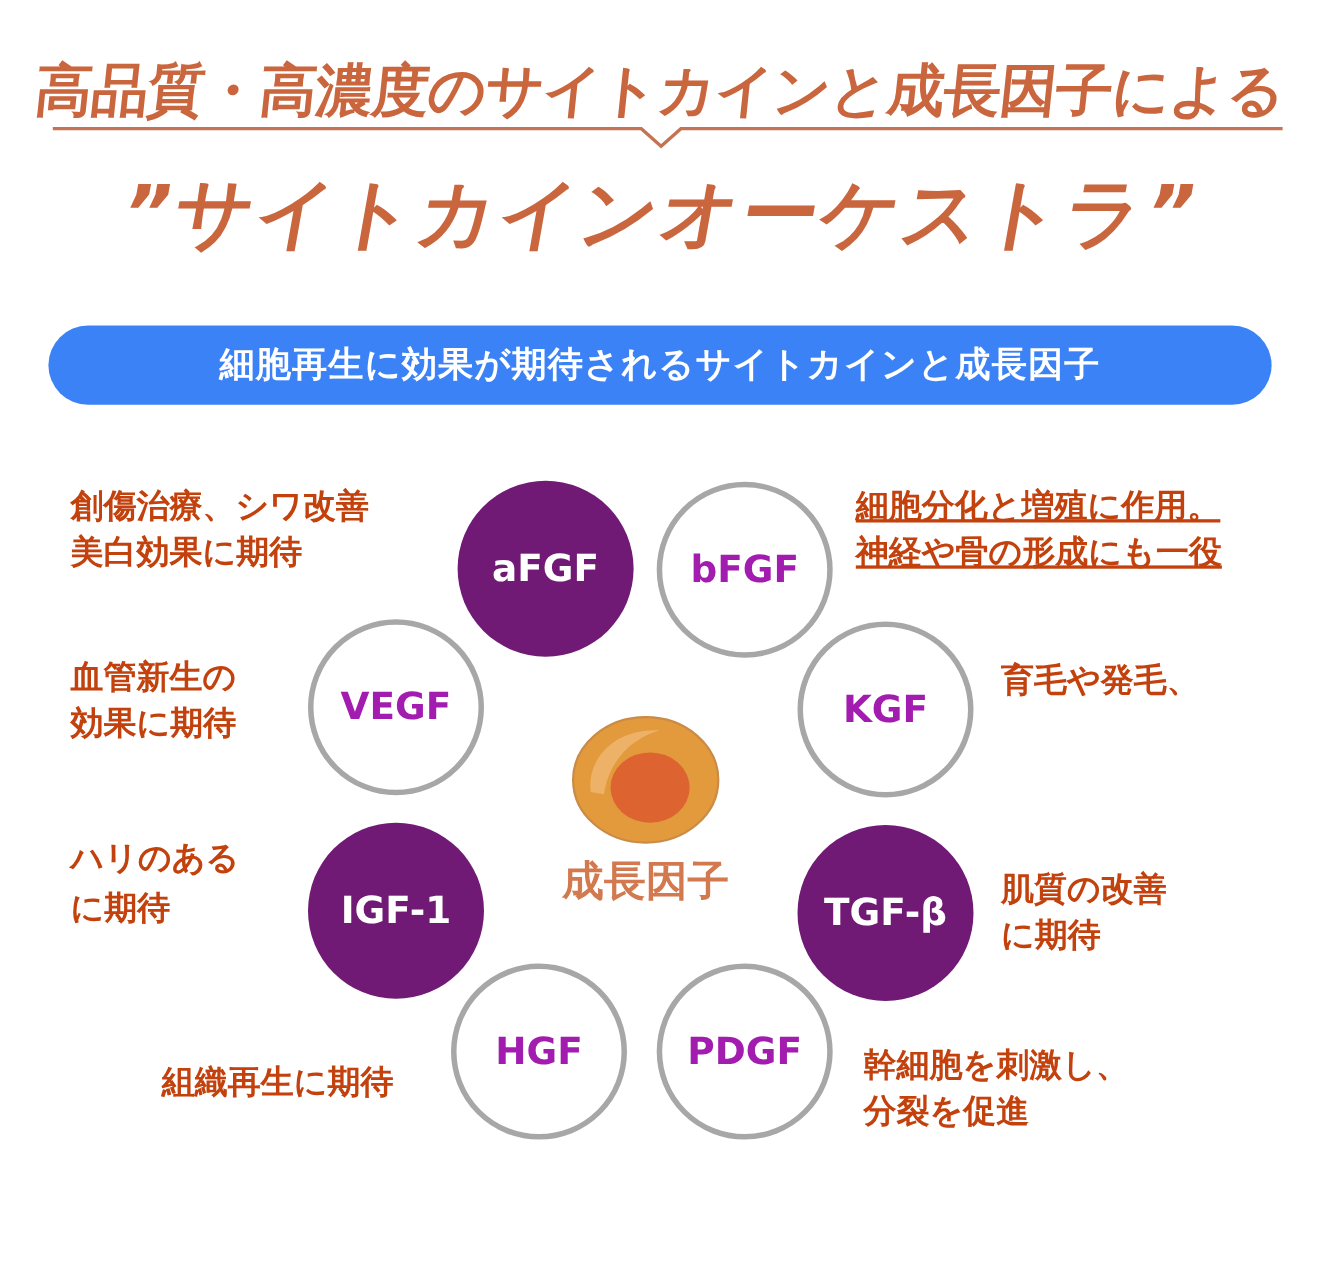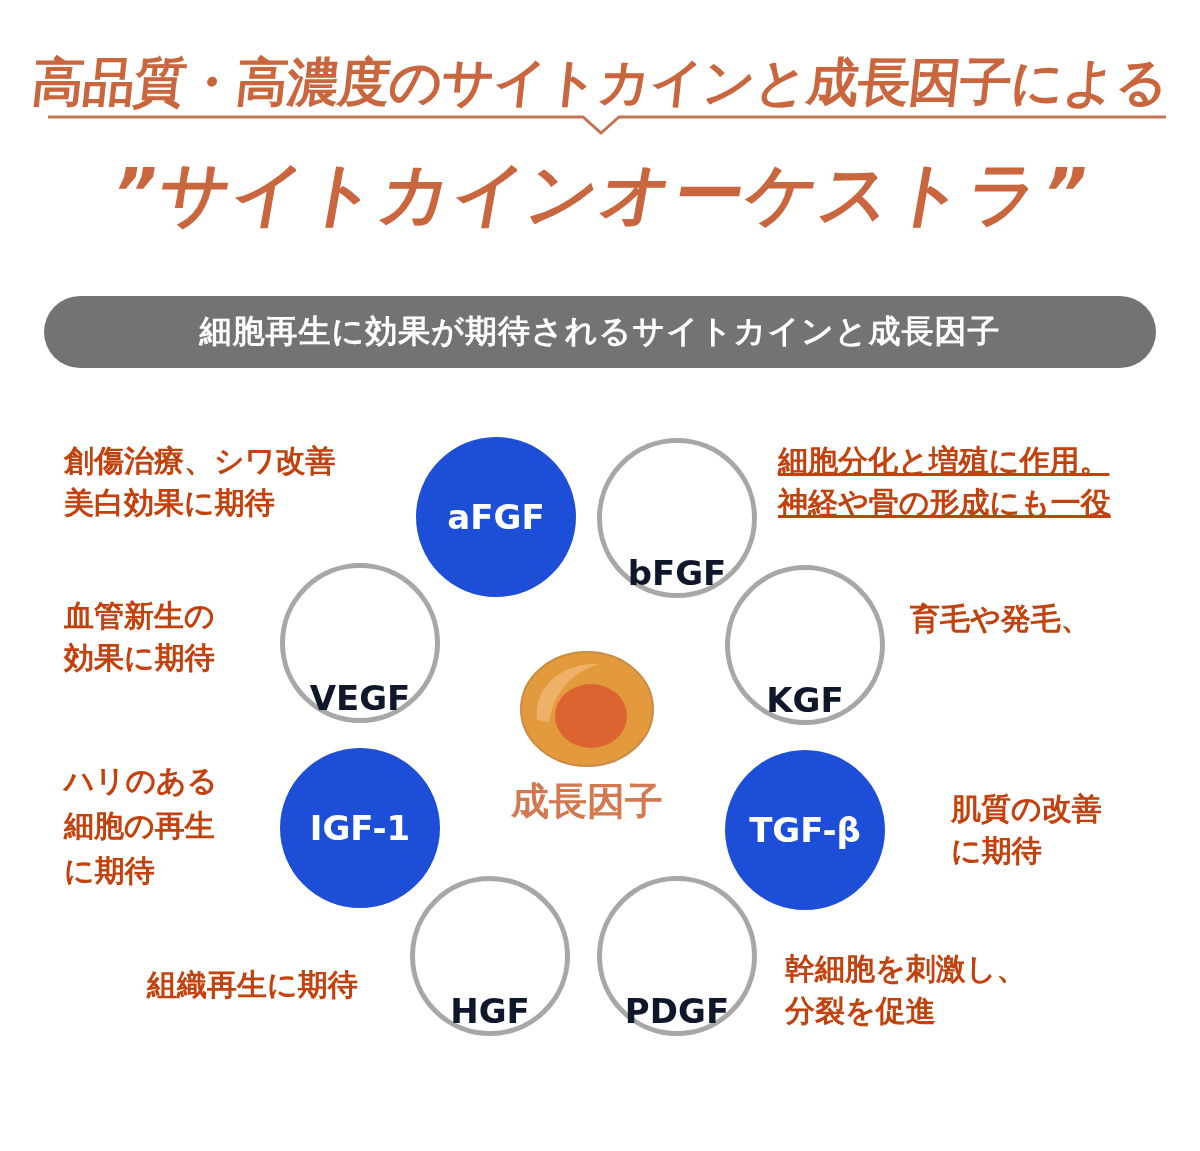--- a/index.html
+++ b/index.html
@@ -15,35 +15,35 @@
   .divider { left: 0; top: 100px; width: 1200px; height: 50px; }
 
   .subtitle {
     left: 0; width: 1200px; top: 148px; text-align: center;
     font-size: 70px; font-weight: bold; color: #c9663e;
     transform: skewX(-10deg); white-space: nowrap; letter-spacing: 2px;
   }
 
   .badge {
     left: 44px; top: 296px; width: 1112px; height: 72px;
-    background: #737373; border-radius: 36px;
+    background: #3b82f6; border-radius: 36px;
     display: flex; align-items: center; justify-content: center;
   }
   .badge span {
     color: #ffffff; font-size: 32px; font-weight: bold; letter-spacing: 1px; white-space: nowrap;
   }
 
   .circle {
     width: 160px; height: 160px; border-radius: 50%;
     box-sizing: border-box;
     display: flex; align-items: center; justify-content: center;
     font-weight: bold; font-size: 34px; white-space: nowrap;
   }
-  .circle.filled { background: #1d4ed8; color: #ffffff; }
-  .circle.outline { background: #ffffff; border: 5px solid #a7a7a7; color: #0f172a; align-items: flex-end; }
+  .circle.filled { background: #701a75; color: #ffffff; }
+  .circle.outline { background: #ffffff; border: 5px solid #a7a7a7; color: #a21caf; }
 
   .desc {
     font-size: 30px; font-weight: bold; color: #c2410c; line-height: 42px; white-space: nowrap;
   }
 
   .cell { left: 519px; top: 650px; width: 136px; height: 118px; }
   .center-label {
     left: 487px; top: 776px; width: 200px; text-align: center;
     font-size: 38px; font-weight: bold; color: #d2794f;
   }
@@ -98,24 +98,23 @@
 </div>
 <div class="abs desc" style="left:64px; top:595px;">
   <div>血管新生の</div>
   <div>効果に期待</div>
 </div>
 <div class="abs desc" style="left:910px; top:598px;">
   <div>育毛や発毛、</div>
 </div>
 <div class="abs desc" style="left:64px; top:758px; line-height:45px;">
   <div>ハリのある</div>
-  <div>細胞の再生</div>
   <div>に期待</div>
 </div>
-<div class="abs desc" style="left:910px; top:788px;margin-left:41px;">
+<div class="abs desc" style="left:910px; top:788px;">
   <div>肌質の改善</div>
   <div>に期待</div>
 </div>
 <div class="abs desc" style="left:147px; top:964px;">
   <div>組織再生に期待</div>
 </div>
 <div class="abs desc" style="left:785px; top:948px;">
   <div>幹細胞を刺激し、</div>
   <div>分裂を促進</div>
 </div>

